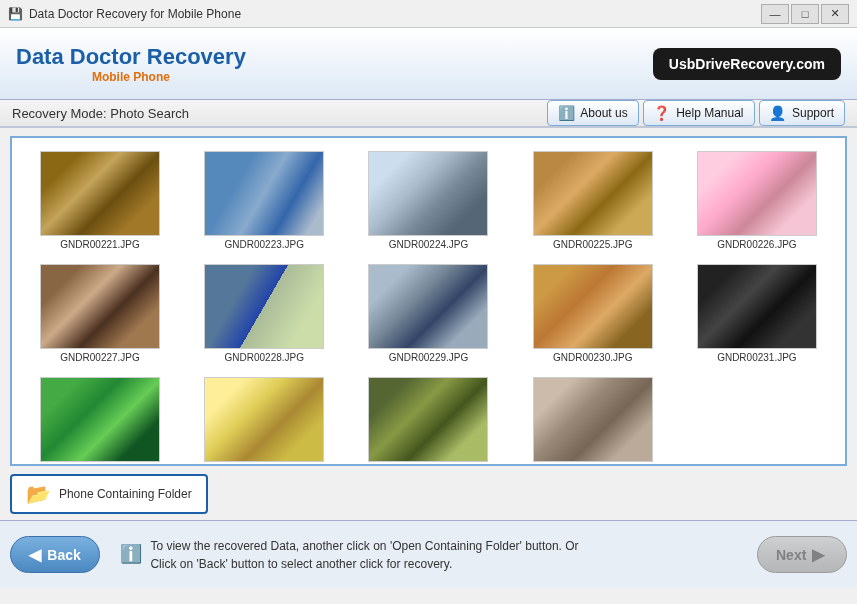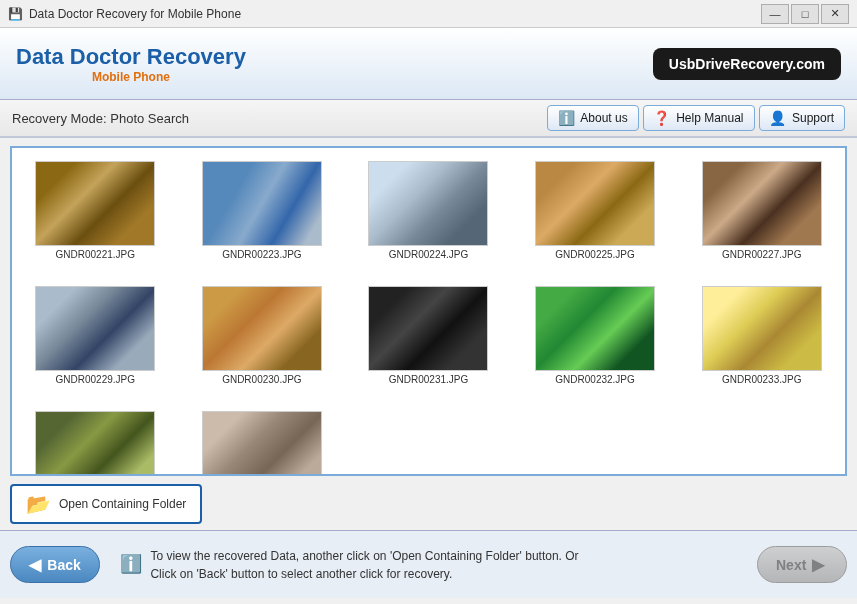--- a/index.html
+++ b/index.html
@@ -44,21 +44,21 @@
     }
 
     
     #toolbar {
       background: linear-gradient(to bottom, #f5f5f5, #e8e8e8);
       border-bottom: 2px solid #c0c8d8;
       display: flex;
       align-items: center;
       justify-content: space-between;
       padding: 4px 12px;
-      height: 38px;
+      height: 28px;
     }
     #recovery-mode { font-size: 13px; color: #333; font-weight: 500; }
     #toolbar-buttons { display: flex; gap: 4px; }
     .toolbar-btn {
       display: flex; align-items: center; gap: 5px;
       background: linear-gradient(to bottom, #ffffff, #dde8f5);
       border: 1px solid #7aabda;
       border-radius: 4px;
       padding: 4px 10px;
       cursor: pointer;
@@ -76,21 +76,21 @@
       height: 330px;
       overflow-y: scroll;
       overflow-x: hidden;
       position: relative;
     }
 
     
     #photo-grid {
       display: grid;
       grid-template-columns: repeat(5, 1fr);
-      gap: 16px;
+      gap: 4px;
       padding: 8px;
     }
 
     .photo-item {
       display: flex; flex-direction: column; align-items: center;
       cursor: pointer; padding: 4px;
       border: 1px solid transparent;
     }
 
     .photo-thumb {
@@ -245,22 +245,30 @@
     </div>
       <div class="photo-item">
       <div class="photo-thumb thumb-224"></div>
       <span class="photo-label">GNDR00224.JPG</span>
     </div>
       <div class="photo-item">
       <div class="photo-thumb thumb-225"></div>
       <span class="photo-label">GNDR00225.JPG</span>
     </div>
       <div class="photo-item">
+      <div class="photo-thumb thumb-226"></div>
+      <span class="photo-label">GNDR00226.JPG</span>
+    </div>
+      <div class="photo-item">
       <div class="photo-thumb thumb-227"></div>
       <span class="photo-label">GNDR00227.JPG</span>
+    </div>
+      <div class="photo-item">
+      <div class="photo-thumb thumb-228"></div>
+      <span class="photo-label">GNDR00228.JPG</span>
     </div>
       <div class="photo-item">
       <div class="photo-thumb thumb-229"></div>
       <span class="photo-label">GNDR00229.JPG</span>
     </div>
       <div class="photo-item">
       <div class="photo-thumb thumb-230"></div>
       <span class="photo-label">GNDR00230.JPG</span>
     </div>
       <div class="photo-item">
@@ -282,21 +290,21 @@
       <div class="photo-item">
       <div class="photo-thumb thumb-235"></div>
       <span class="photo-label">GNDR00235.JPG</span>
     </div>
     </div>
 </div>
 
 <div id="open-folder-area">
   <button id="open-folder-btn">
     <span class="folder-icon">📂</span>
-    <span>Open Containing Folder</span>
+    <span>Phone Containing Folder</span>
   </button>
 </div>
 
 <div id="bottom-area">
   <button id="back-btn">
     <span class="arrow-icon">◀</span>
     <span>Back</span>
   </button>
   <div id="info-text">
     <span id="info-icon">ℹ️</span>

